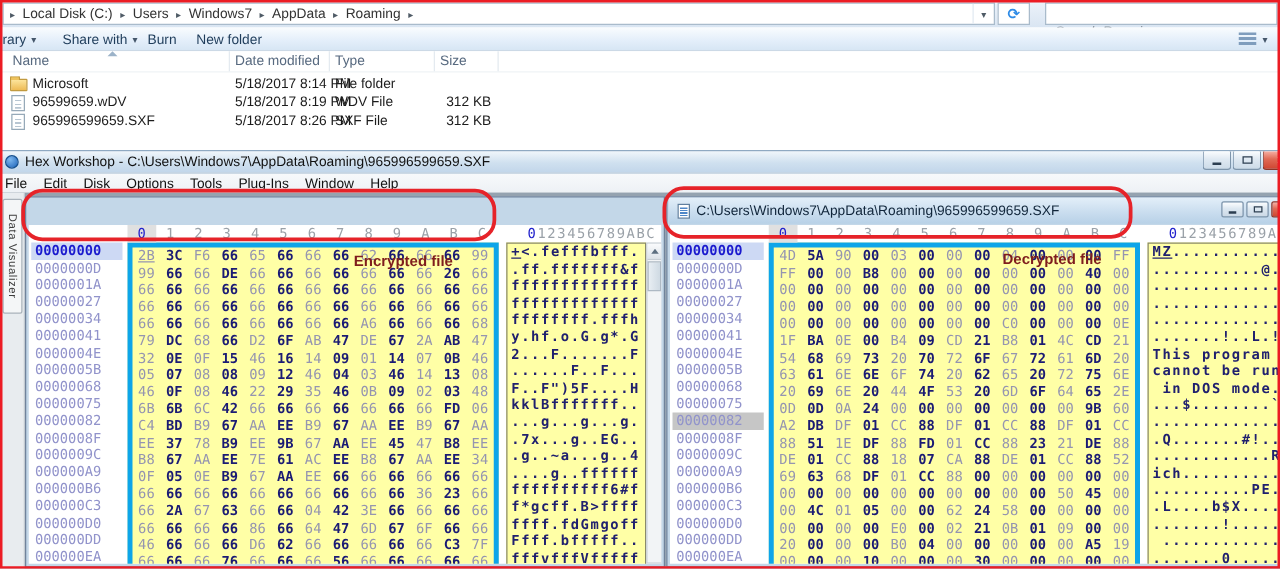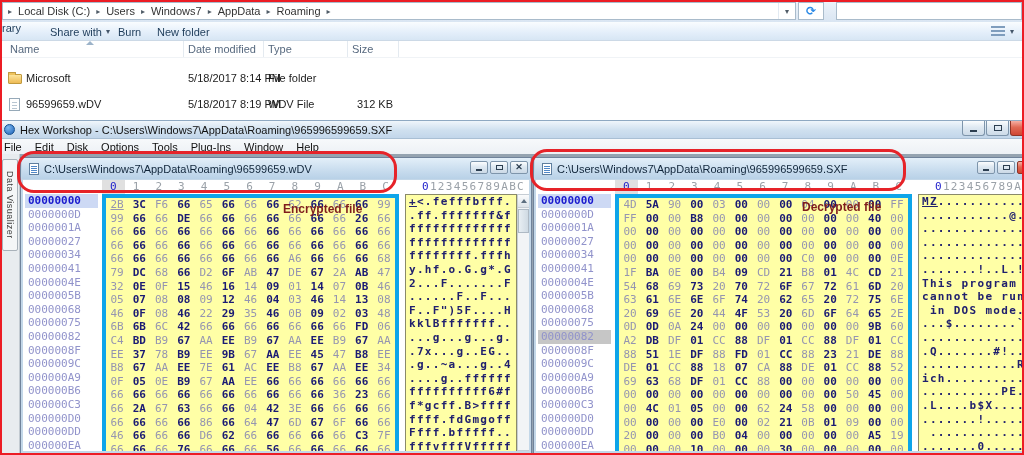--- a/index.html
+++ b/index.html
@@ -27,21 +27,21 @@
   .tb-arrow,.view-arrow{font-size:8px;color:#44566a;font-family:"DejaVu Sans",sans-serif;}
   .view-group{position:absolute;right:10px;top:4px;display:flex;align-items:center;gap:5px;}
   .view-icon{width:14px;height:10px;background:repeating-linear-gradient(to bottom,#7f9dbd 0 2px,rgba(0,0,0,0) 2px 4px);}
 
   .col-hdr{position:absolute;left:0;top:41px;width:1024px;height:17px;background:#fff;border-bottom:1px solid #f0f3f6;box-sizing:border-box;}
   .hdr-label{position:absolute;top:2px;font-size:11px;color:#57697f;white-space:nowrap;}
   .hdr-sep{position:absolute;top:0;width:1px;height:16px;background:#e4eaf0;}
   .sort-caret{position:absolute;left:86px;top:0;width:0;height:0;border-left:4px solid rgba(0,0,0,0);border-right:4px solid rgba(0,0,0,0);border-bottom:4px solid #9cb3c9;}
 
   .files{position:absolute;left:0;top:60px;width:1024px;}
-  .file-row{position:relative;width:904px;height:15px;margin-top:11px;}
+  .file-row{position:relative;width:904px;height:15px;}
   .f-name{position:absolute;left:26px;top:1px;font-size:11px;color:#1c1c1c;}
   .f-date{position:absolute;left:188px;top:1px;font-size:11px;color:#1c1c1c;}
   .f-type{position:absolute;left:268px;top:1px;font-size:11px;color:#1c1c1c;}
   .f-size{position:absolute;left:330px;top:1px;width:63px;text-align:right;font-size:11px;color:#1c1c1c;}
   .icon-folder{position:absolute;left:8px;top:3px;width:14px;height:10px;background:linear-gradient(#fce49b,#eebb55);border:1px solid #c19a3f;border-radius:1px;box-sizing:border-box;}
   .icon-folder::before{content:"";position:absolute;left:-1px;top:-3px;width:6px;height:2px;background:#eec35e;border:1px solid #c19a3f;border-bottom:none;border-radius:1px 1px 0 0;}
   .icon-file{position:absolute;left:9px;top:1px;width:11px;height:13px;background:#fff;border:1px solid #96a9b8;box-sizing:border-box;}
   .icon-file::after{content:"";position:absolute;left:2px;top:3px;width:5px;height:7px;background:repeating-linear-gradient(to bottom,#b8c6d2 0 1px,rgba(0,0,0,0) 1px 3px);}
 
   
@@ -144,21 +144,21 @@
       </div>
       <div class="search-box">
         <span class="search-ph">Search Roaming</span>
       </div>
     </div>
     <div class="toolbar">
       <div class="view-group">
         <span class="view-icon"></span>
         <span class="view-arrow">▾</span>
       </div>
-    <div class="tb-item" style="left: 2px; flex-direction: column;">
+    <div class="tb-item" style="left: 2px;">
           <span>rary</span>
           <span class="tb-arrow">▾</span>
         </div>
         <div class="tb-item" style="left: 50px;">
           <span>Share with</span>
           <span class="tb-arrow">▾</span>
         </div>
         <div class="tb-item" style="left: 118px;">
           <span>Burn</span>
         </div>
@@ -226,33 +226,20 @@
         <span class="menu-item">Window</span>
         <span class="menu-item">Help</span>
       </div>
     <div class="hw-mdi">
       <div class="dock">
         <div class="dv-tab">
           <span>Data Visualizer</span>
         </div>
       </div>
       <div class="child child-left">
-          <div class="c-title">
-            <span class="doc-ico"></span>
-            <span class="c-title-text">C:\Users\Windows7\AppData\Roaming\96599659.wDV</span>
-            <span class="cap cap-min">
-              <span class="g-min"></span>
-            </span>
-            <span class="cap cap-max">
-              <span class="g-max"></span>
-            </span>
-            <span class="cap cap-close">
-              <span class="g-close">✕</span>
-            </span>
-          </div>
           <div class="c-body">
             <div class="offset-col">
               <div class="off-hdr-spacer"></div>
               <div class="off sel">00000000</div>
               <div class="off">0000000D</div>
               <div class="off">0000001A</div>
               <div class="off">00000027</div>
               <div class="off">00000034</div>
               <div class="off">00000041</div>
               <div class="off">0000004E</div>

